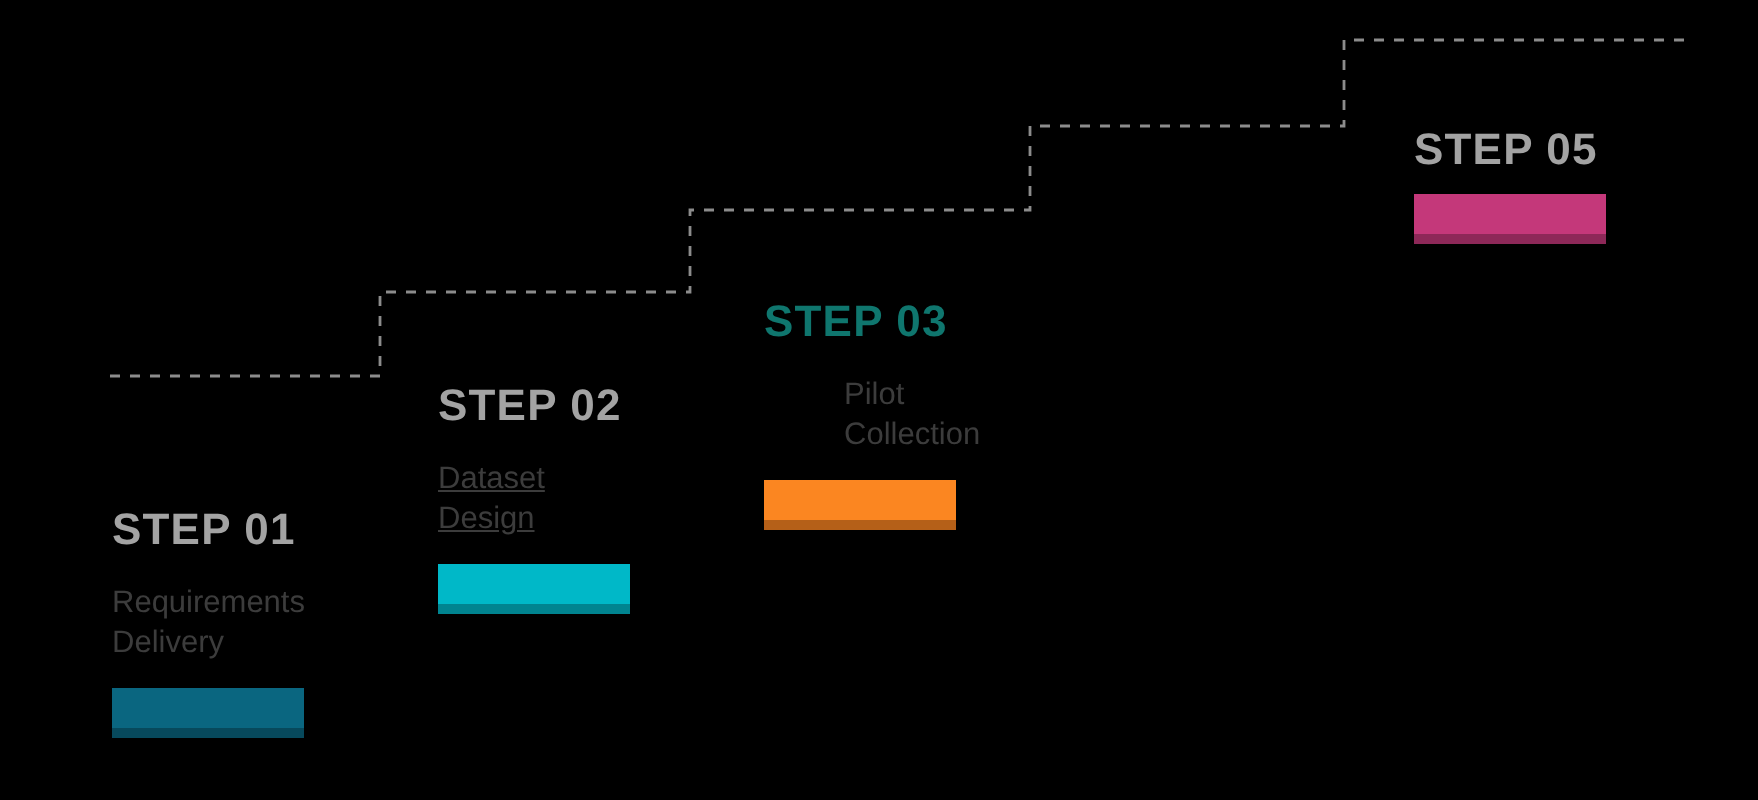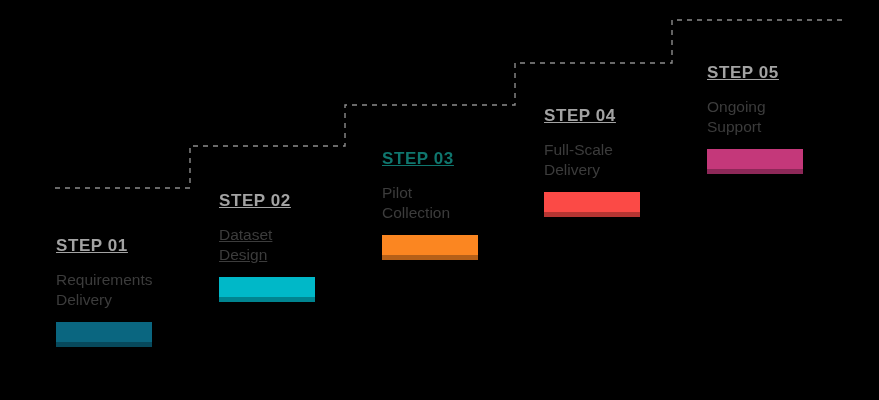--- a/index.html
+++ b/index.html
@@ -22,27 +22,26 @@
     left: 0;
     top: 0;
     width: 879px;
     height: 400px;
     pointer-events: none;
   }
   .step-group {
     position: absolute;
   }
   .step-eyebrow {
-    font-size: 17px;
+    font-size: 22px;
     font-weight: 700;
     letter-spacing: 0.6px;
     color: #a3a3a3;
     white-space: nowrap;
     line-height: 1;
-    text-decoration: underline;
   }
   .step-title {
     margin-top: 16px;
     font-size: 15.5px;
     font-weight: 400;
     color: #3c3c3c;
     line-height: 1.32;
     white-space: pre-line;
   }
   .step-bar-wrap {
@@ -61,21 +60,21 @@
 </style>
 </head>
 <body>
 
 <div id="stage" style="width: 879px; height: 400px; background: rgb(0, 0, 0);">
 
   <svg id="staircase" viewBox="0 0 879 400" xmlns="http://www.w3.org/2000/svg">
     <polyline fill="none" stroke="#8c8c8c" stroke-width="1.4" stroke-dasharray="5 5" points="55,188 190,188 190,146 345,146 345,105 515,105 515,63 672,63 672,20 845,20"></polyline>
   </svg>
 
-  <div class="step-group" style="left: 56px; top: 237px;">
+  <div class="step-group" style="left: 56px; top: 254px;">
     <div class="step-eyebrow" style="color: rgb(163, 163, 163);">STEP 01</div>
     <div class="step-title" style="color: rgb(60, 60, 60);">Requirements
 Delivery</div>
     <div class="step-bar-wrap">
       <div class="step-bar" style="background: rgb(10, 102, 128);"></div>
       <div class="step-bar-shadow" style="background: rgb(10, 102, 128);"></div>
     </div>
   </div>
 
   <div class="step-group" style="left: 219px; top: 192px;">
@@ -83,41 +82,30 @@
     <div class="step-title" style="color: rgb(60, 60, 60); text-decoration: underline;">Dataset
 Design</div>
     <div class="step-bar-wrap">
       <div class="step-bar" style="background: rgb(0, 184, 200);"></div>
       <div class="step-bar-shadow" style="background: rgb(0, 184, 200);"></div>
     </div>
   </div>
 
   <div class="step-group" style="left: 382px; top: 150px;">
     <div class="step-eyebrow" style="color: #0f766e;">STEP 03</div>
-    <div class="step-title" style="color: rgb(60, 60, 60);">Pilot
+    <div class="step-title" style="color: rgb(60, 60, 60); margin-left: 40px;">Pilot
 Collection</div>
     <div class="step-bar-wrap">
       <div class="step-bar" style="background: rgb(251, 134, 33);"></div>
       <div class="step-bar-shadow" style="background: rgb(251, 134, 33);"></div>
     </div>
   </div>
 
-  <div class="step-group" style="left: 544px; top: 107px;">
-    <div class="step-eyebrow" style="color: rgb(163, 163, 163);">STEP 04</div>
-    <div class="step-title" style="color: rgb(60, 60, 60);">Full-Scale
-Delivery</div>
-    <div class="step-bar-wrap">
-      <div class="step-bar" style="background: rgb(251, 74, 70);"></div>
-      <div class="step-bar-shadow" style="background: rgb(251, 74, 70);"></div>
-    </div>
-  </div>
 
   <div class="step-group" style="left: 707px; top: 64px;">
     <div class="step-eyebrow" style="color: rgb(163, 163, 163);">STEP 05</div>
-    <div class="step-title" style="color: rgb(60, 60, 60);">Ongoing
-Support</div>
     <div class="step-bar-wrap">
       <div class="step-bar" style="background: rgb(196, 56, 122);"></div>
       <div class="step-bar-shadow" style="background: rgb(196, 56, 122);"></div>
     </div>
   </div>
 
 </div>
 
 </body></html>

